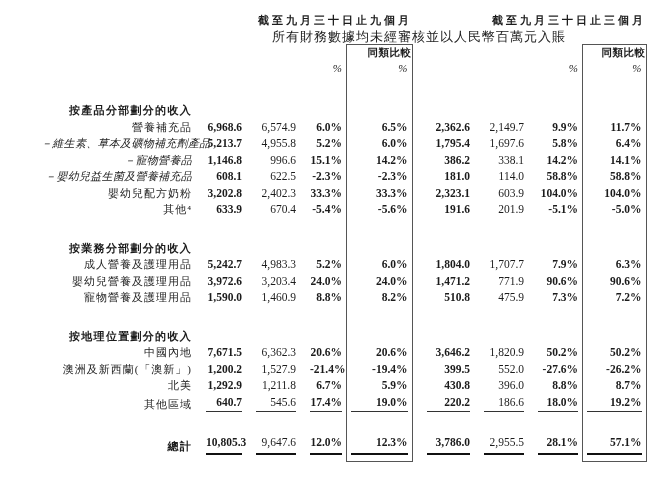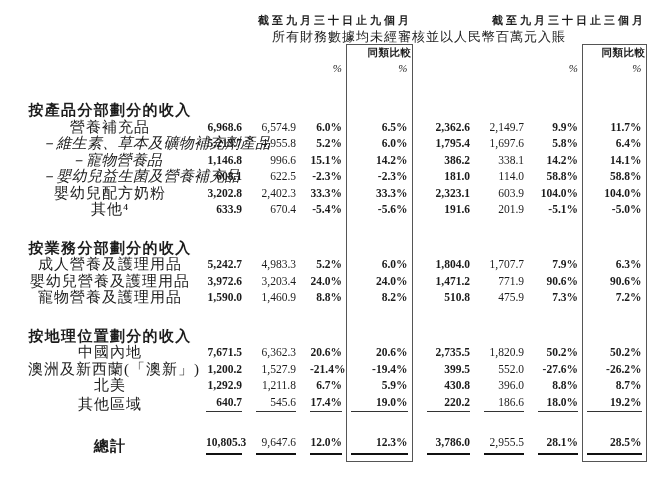--- a/index.html
+++ b/index.html
@@ -5,21 +5,21 @@
   html,body{margin:0;padding:0;background:#ffffff;}
   body{
     width:650px;height:501px;overflow:hidden;
     font-family:"Liberation Serif","DejaVu Serif",serif;
     color:#1c1c1c;
   }
   .page{padding:12px 4px 0 28px;}
   table{border-collapse:collapse;table-layout:fixed;width:618px;}
   td{padding:0;vertical-align:bottom;font-size:11.5px;line-height:16.5px;}
   
-  .lbl{text-align:center;font-size:15px;letter-spacing:1px;white-space:nowrap;overflow:visible;}
+  .lbl{text-align:right;font-size:11px;letter-spacing:1px;white-space:nowrap;overflow:visible;}
   .lbl.head{font-weight:bold;letter-spacing:1.3px;}
   .lbl.sub{font-style:italic;padding-left:13px;letter-spacing:0.3px;}
   .lbl.tl{font-weight:bold;letter-spacing:1.3px;}
   
   .c{text-align:right;}
   .vb{font-weight:bold;}
   .cv{margin-left:14px;min-height:1px;}
   .box{border-left:1px solid #555;border-right:1px solid #555;}
   .box .cv{margin:0 4px;}
   .box-top{border-top:1px solid #555;}
@@ -540,21 +540,21 @@
             <div class="cv">6,362.3</div>
           </td>
           <td class="c vb">
             <div class="cv">20.6%</div>
           </td>
           <td class="sp"></td>
           <td class="c box vb">
             <div class="cv">20.6%</div>
           </td>
           <td class="c vb">
-            <div class="cv">2,735.5</div>
+            <div class="cv">3,646.2</div>
           </td>
           <td class="c">
             <div class="cv">1,820.9</div>
           </td>
           <td class="c vb">
             <div class="cv">50.2%</div>
           </td>
           <td class="sp"></td>
           <td class="c box vb">
             <div class="cv">50.2%</div>
@@ -695,21 +695,21 @@
             <div class="cv">3,786.0</div>
           </td>
           <td class="c">
             <div class="cv">2,955.5</div>
           </td>
           <td class="c vb">
             <div class="cv">28.1%</div>
           </td>
           <td class="sp"></td>
           <td class="c box vb">
-            <div class="cv">28.5%</div>
+            <div class="cv">57.1%</div>
           </td>
         </tr>
         <tr class="box-close">
           <td class="lbl"></td>
           <td class="c vb">
             <div class="cv"></div>
           </td>
           <td class="c">
             <div class="cv"></div>
           </td>

